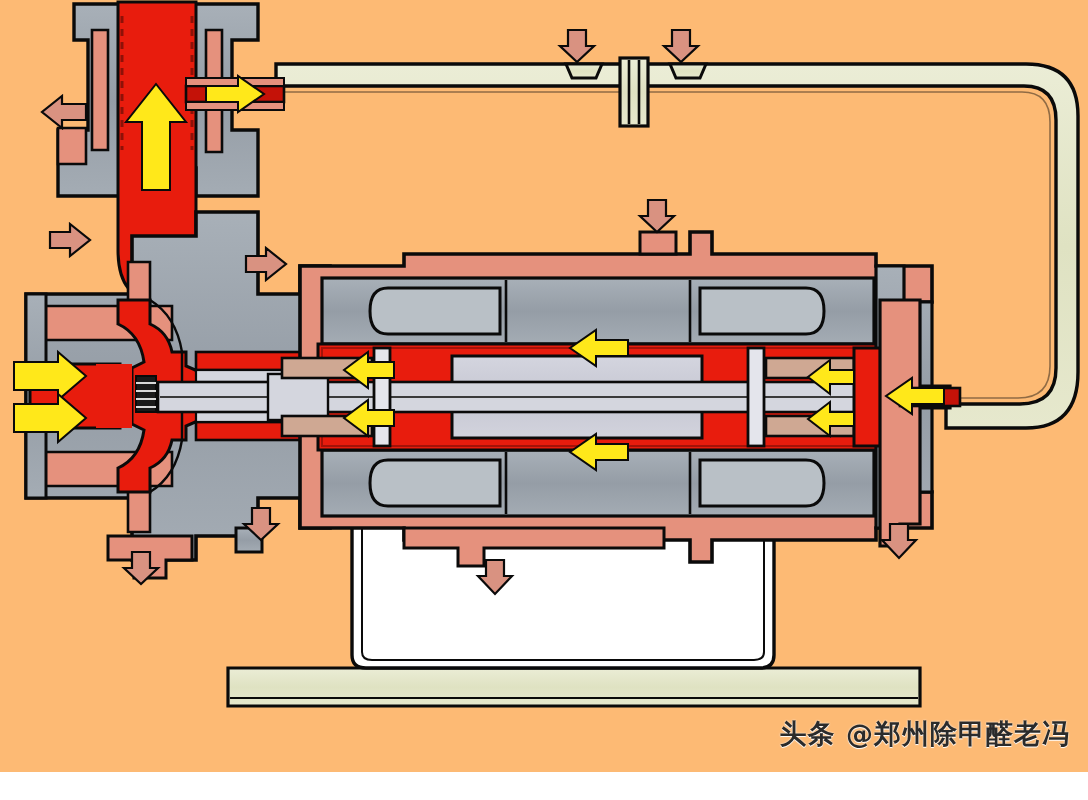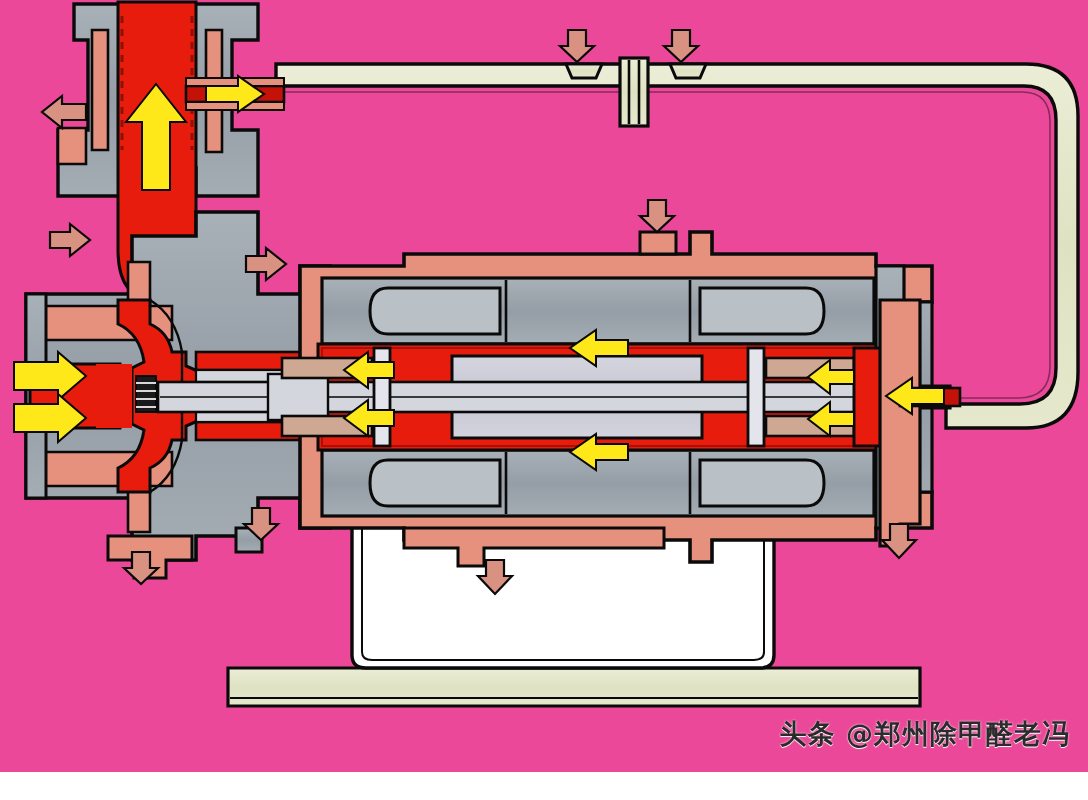--- a/index.html
+++ b/index.html
@@ -1,18 +1,18 @@
 <!DOCTYPE html>
 <html><head>
 <meta charset="utf-8">
 <style>
   html,body{margin:0;padding:0;background:#ffffff;}
   body{width:1088px;height:800px;overflow:hidden;
        font-family:"Liberation Sans",sans-serif;}
-  #stage{position:relative;width:1088px;height:772px;background:#ec4899;}
+  #stage{position:relative;width:1088px;height:772px;background:#fdba74;}
   svg#diagram{position:absolute;left:0;top:0;width:1088px;height:800px;display:block;}
   .wm{position:absolute;right:18px;bottom:20px;font-size:27px;font-weight:bold;
       color:#2b2b2b;letter-spacing:1px;white-space:nowrap;
       font-family:"DejaVu Sans","Liberation Sans",sans-serif;
       text-shadow:0 0 2px rgba(255,255,255,.95),0 1px 0 rgba(255,255,255,.9);}
 </style>
 </head>
 <body>
 
 <div id="stage">

